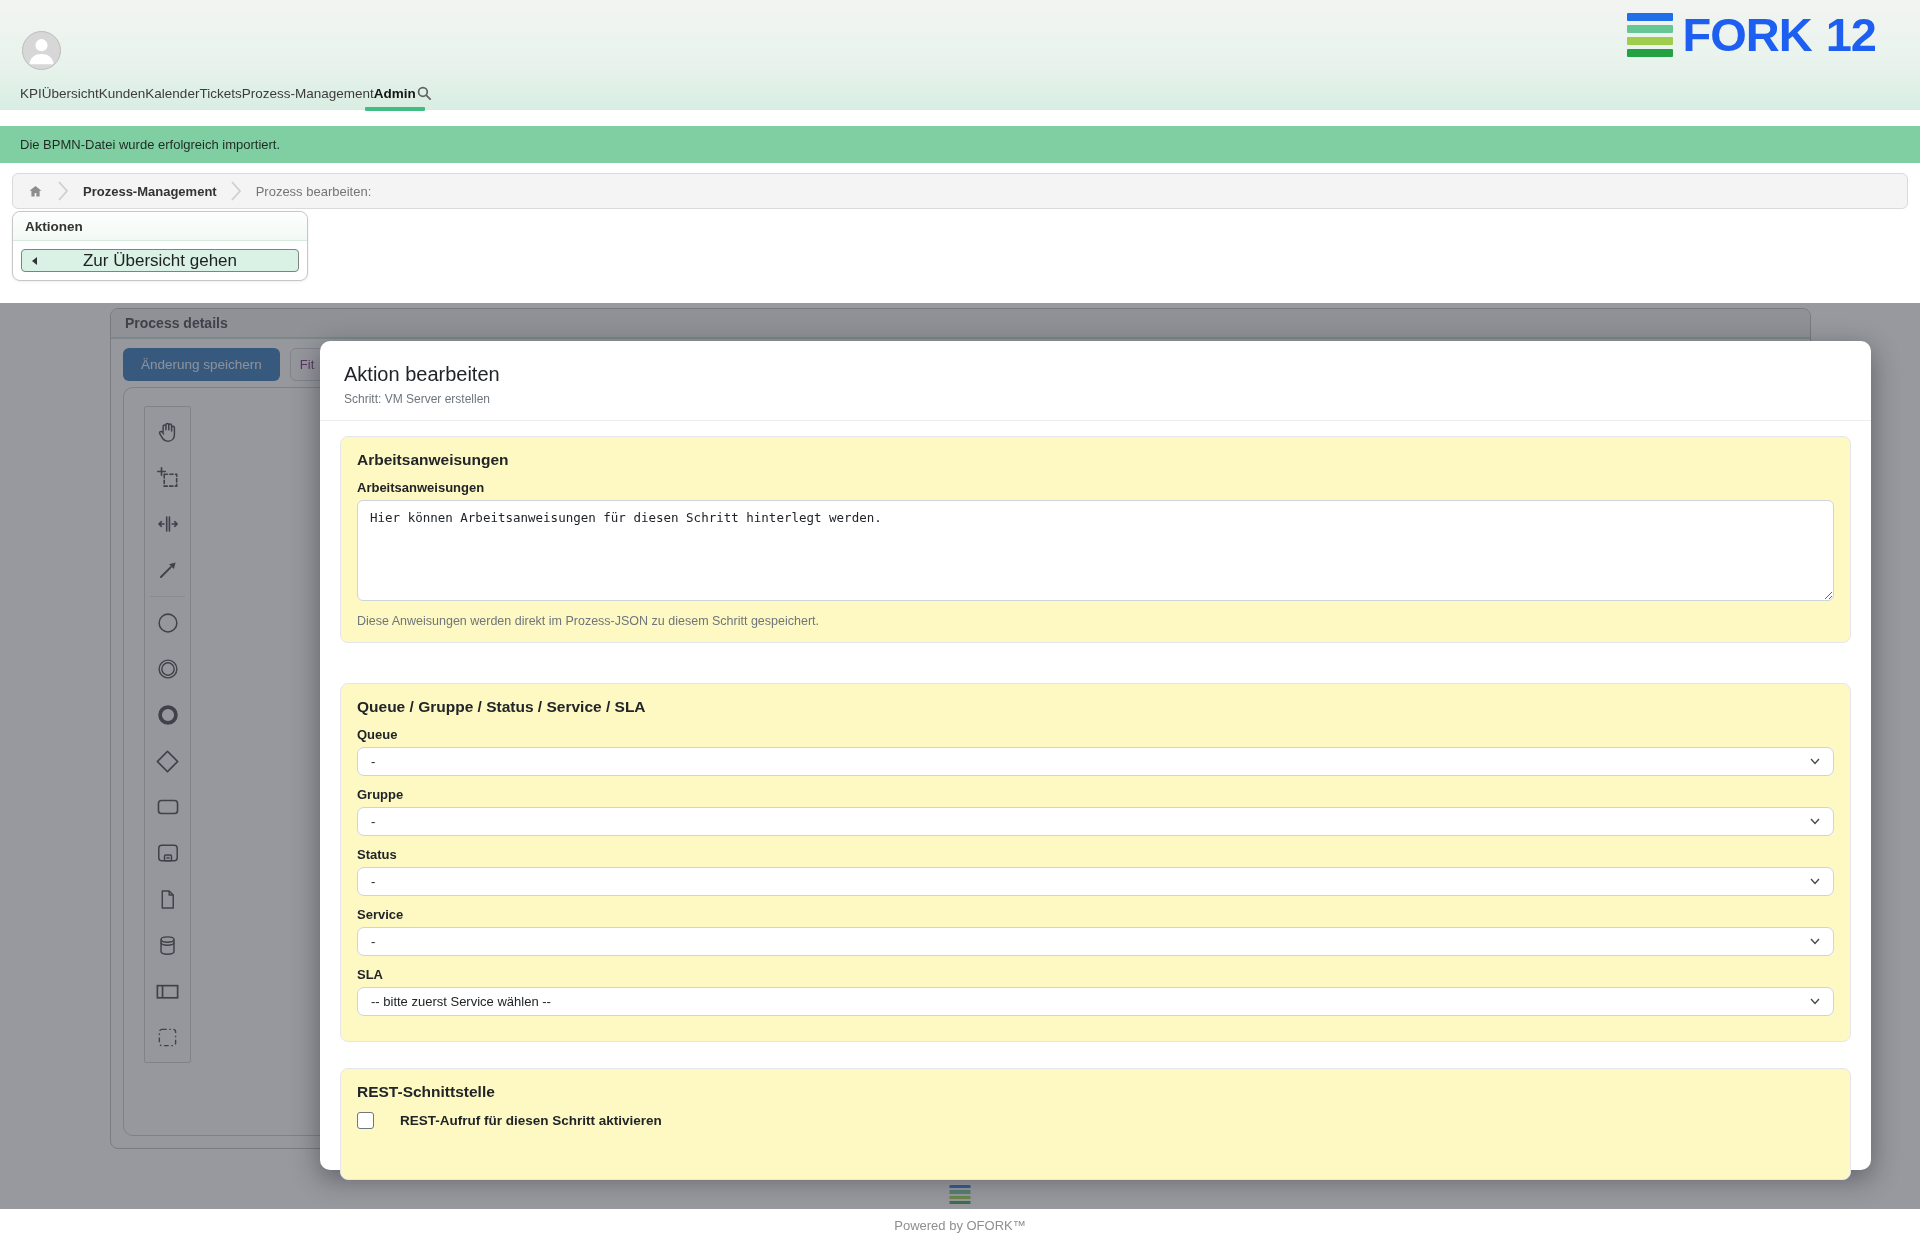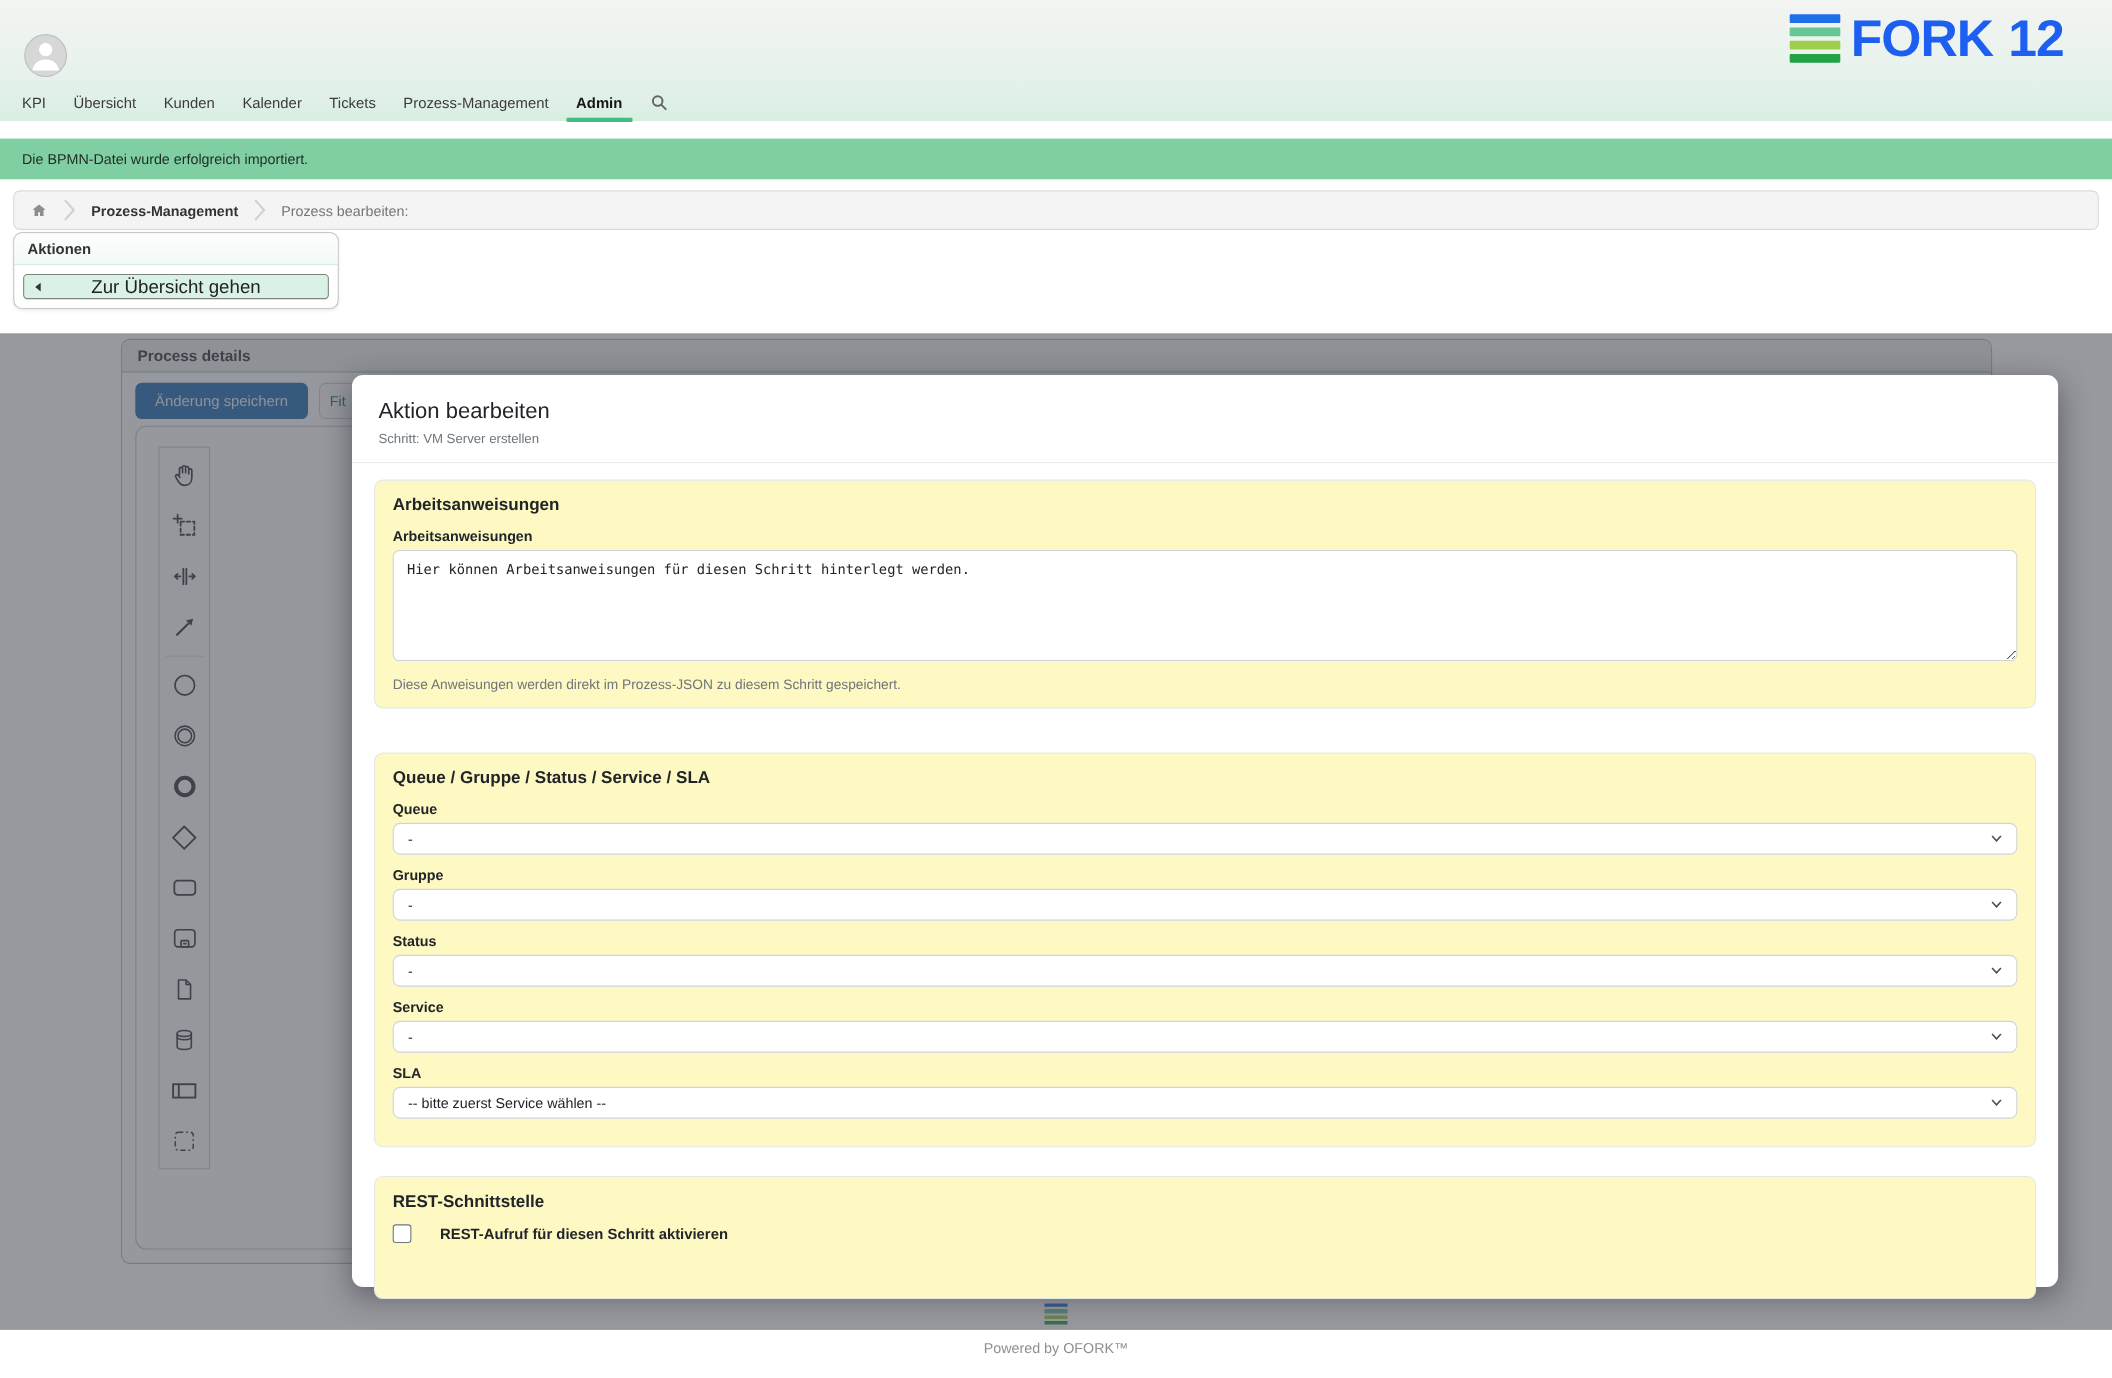--- a/index.html
+++ b/index.html
@@ -18,21 +18,21 @@
     background: linear-gradient(180deg, #f2f4f2 0%, #eaf3ed 50%, #d9eee3 100%);
   }
   .avatar {
     position: absolute; left: 22px; top: 31px;
     width: 39px; height: 39px; border-radius: 50%;
     background: #d7d7d7; border: 1px solid #bdbdbd; overflow: hidden;
     cursor: pointer;
   }
   .main-nav {
     position: absolute; left: 20px; bottom: 9px;
-    display: flex; align-items: center; gap: 25px;
+    display: flex; align-items: center; 
     font-size: 13.5px; color: #3c3c3c;
   }
   .nav-item { cursor: pointer; white-space: nowrap; }
   .nav-item.active {
     font-weight: bold; color: #151515; position: relative;
   }
   .nav-item.active::after {
     content: ""; position: absolute; left: -9px; right: -9px; bottom: -10px;
     height: 4px; background: #41bd83; border-radius: 1px;
   }
@@ -116,21 +116,21 @@
     border-radius: 8px 8px 0 0;
   }
   .pw-toolbar { padding: 9px 12px; display: flex; gap: 10px; }
   .btn-primary {
     background: #1e6cb5; color: #e4ebf3; border: none; border-radius: 6px;
     padding: 8px 18px; font-size: 13.5px; cursor: pointer;
     font-family: "Liberation Sans", sans-serif;
   }
   .btn-light {
     background: #fafbfc; border: 1px solid #c9ced4; border-radius: 6px;
-    padding: 8px 9px; font-size: 13px; color: #0f766e; cursor: pointer;
+    padding: 8px 9px; font-size: 13px; color: #701a75; cursor: pointer;
     font-family: "Liberation Sans", sans-serif;
   }
   .pw-canvas {
     position: absolute; left: 12px; right: 12px; top: 78px; bottom: 12px;
     background: #fdfdfd; border: 1px solid #c6c6c6; border-radius: 10px;
   }
   .palette {
     position: absolute; left: 20px; top: 18px; width: 47px;
     background: #fafafa; border: 1px solid #ccc; border-radius: 2px;
     padding: 2px 0;

